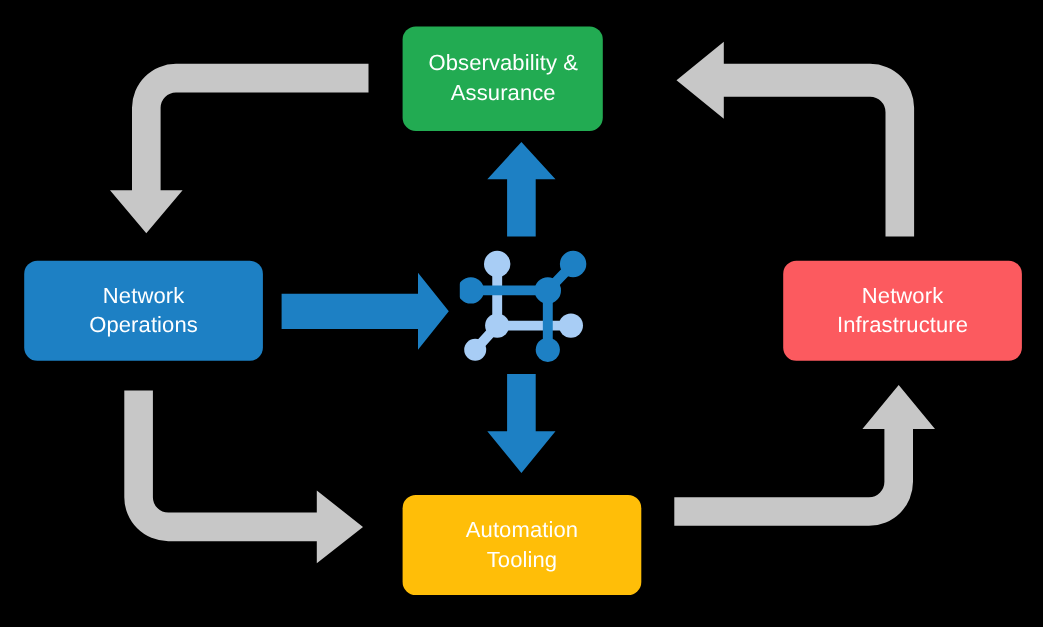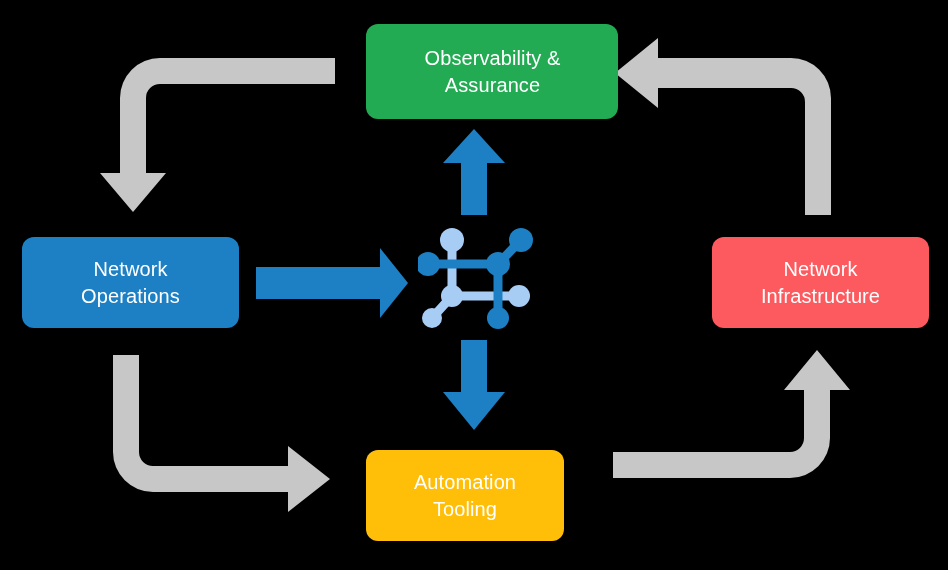--- a/index.html
+++ b/index.html
@@ -37,21 +37,21 @@
     line-height: 1.32;
     font-weight: 400;
     letter-spacing: 0.1px;
     box-sizing: border-box;
     padding: 4px 10px;
     z-index: 5;
   }
   #box-observability {
     left: 366px;
     top: 24px;
-    width: 252px;
+    width: 182px;
     height: 95px;
     background: #22ab52;
     padding-left: 11px;
   }
   #box-network-operations {
     left: 22px;
     top: 237px;
     width: 217px;
     height: 91px;
     background: #1d80c4;
@@ -59,21 +59,21 @@
   #box-network-infrastructure {
     left: 712px;
     top: 237px;
     width: 217px;
     height: 91px;
     background: #fc5a5f;
   }
   #box-automation-tooling {
     left: 366px;
     top: 450px;
-    width: 198px;
+    width: 217px;
     height: 91px;
     background: #ffbe08;
   }
   .node-label {
     display: block;
     white-space: pre-line;
   }
   #network-icon-wrap {
     position: absolute;
     left: 418px;

